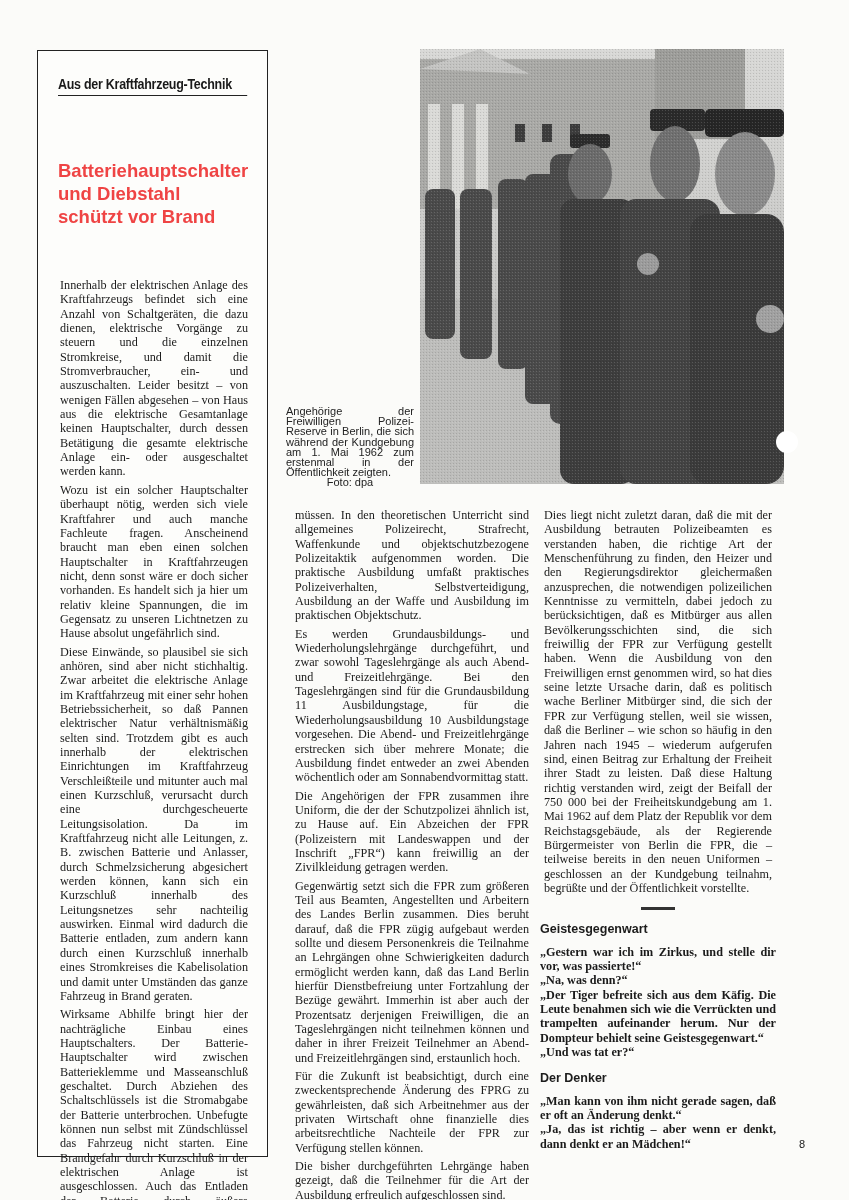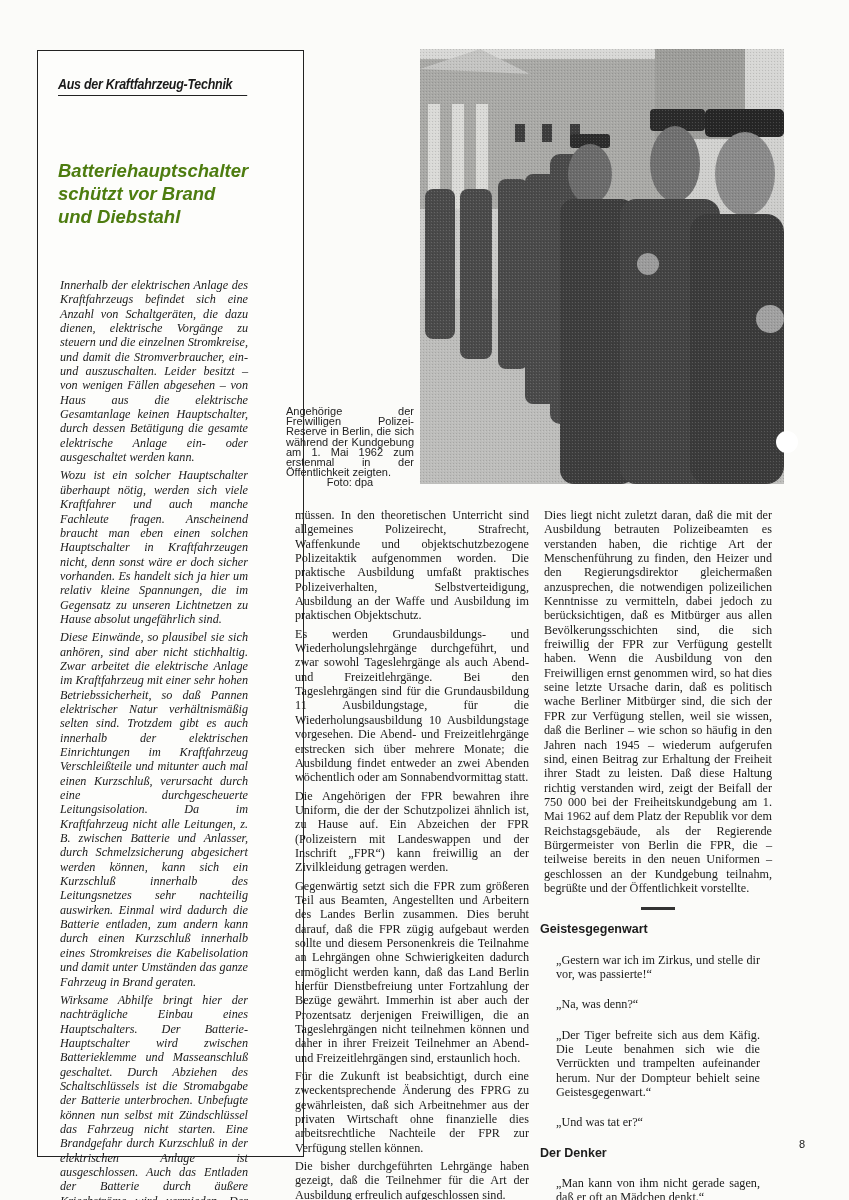--- a/index.html
+++ b/index.html
@@ -2,34 +2,34 @@
 <html><head>
 <meta charset="utf-8">
 <style>
   html, body { margin: 0; padding: 0; }
   body {
     width: 849px; height: 1200px; position: relative; overflow: hidden;
     background: #fbfbf9; color: #1a1a1a;
     font-family: "Liberation Serif", "DejaVu Serif", serif;
   }
   .sidebar-box {
-    position: absolute; left: 37px; top: 50px; width: 267px; height: 1107px;
-    border: 1.5px solid #222; box-sizing: border-box; background: #fdfdfb; font-style: italic;
+    position: absolute; left: 37px; top: 50px; width: 231px; height: 1107px;
+    border: 1.5px solid #222; box-sizing: border-box; background: #fdfdfb;
   }
   .rubric {
     position: absolute; left: 20px; top: 25px; width: 190px;
     font-family: "Liberation Sans", "DejaVu Sans", sans-serif;
     font-weight: bold; font-size: 14.5px; letter-spacing: -0.3px;
     transform: scaleX(0.86); transform-origin: left top; white-space: nowrap;
     padding-bottom: 3px; border-bottom: 1.5px solid #222; width: 220px;
   }
   .headline {
     position: absolute; left: 20px; top: 108px; width: 210px;
     font-family: "Liberation Sans", "DejaVu Sans", sans-serif;
-    font-weight: bold; font-size: 18.5px; line-height: 23px; color: #4d7c0f;
+    font-weight: bold; font-size: 18.5px; line-height: 23px; color: #ef4444;
   }
   .col-text {
     font-size: 12.2px; line-height: 14.35px; text-align: justify; hyphens: manual;
   }
   .col-text p { margin: 4px; }
   .sidebar-text { position: absolute; left: 18px; top: 223px; width: 196px; }
   .photo {
     position: absolute; left: 420px; top: 49px; width: 364px; height: 435px;
     overflow: hidden; background: #8a8a8a;
   }
@@ -41,37 +41,37 @@
   .caption .credit { text-align: center; }
   .mid-col { position: absolute; left: 291px; top: 504px; width: 242px; }
   .right-col { position: absolute; left: 540px; top: 504px; width: 236px; }
   .separator {
     width: 34px; height: 3px; background: #333; margin: 12px auto 11px auto;
   }
   .short-head {
     font-family: "Liberation Sans", "DejaVu Sans", sans-serif;
     font-weight: bold; font-size: 12.5px; margin: 12px 0 8px 0; color: #1c1c1c;
   }
-  .joke p { margin: 16px; }
+  .joke p { margin: 0; font-weight: bold; }
   .joke { margin-bottom: 11px; }
   .page-number {
     position: absolute; left: 799px; top: 1138px;
     font-family: "Liberation Sans", "DejaVu Sans", sans-serif; font-size: 11px;
   }
   .scan-dot { position:absolute; width:22px; height:22px; border-radius:50%; background:#fff; }
 </style>
 </head>
 <body>
 
 <div class="sidebar-box">
   <div class="rubric">Aus der Kraftfahrzeug-Technik</div>
   <div class="headline">
     <div>Batteriehauptschalter</div>
+    <div>und Diebstahl</div>
     <div>schützt vor Brand</div>
-    <div>und Diebstahl</div>
   </div>
   <div class="sidebar-text col-text">
     <p>Innerhalb der elektrischen Anlage des Kraftfahrzeugs befindet sich eine Anzahl von Schaltgeräten, die dazu dienen, elektrische Vorgänge zu steuern und die einzelnen Stromkreise, und damit die Stromverbraucher, ein- und auszuschalten. Leider besitzt – von wenigen Fällen abgesehen – von Haus aus die elektrische Gesamtanlage keinen Hauptschalter, durch dessen Betätigung die gesamte elektrische Anlage ein- oder ausgeschaltet werden kann.</p>
     <p>Wozu ist ein solcher Hauptschalter überhaupt nötig, werden sich viele Kraftfahrer und auch manche Fachleute fragen. Anscheinend braucht man eben einen solchen Hauptschalter in Kraftfahrzeugen nicht, denn sonst wäre er doch sicher vorhanden. Es handelt sich ja hier um relativ kleine Spannungen, die im Gegensatz zu unseren Lichtnetzen zu Hause absolut ungefährlich sind.</p>
     <p>Diese Einwände, so plausibel sie sich anhören, sind aber nicht stichhaltig. Zwar arbeitet die elektrische Anlage im Kraftfahrzeug mit einer sehr hohen Betriebssicherheit, so daß Pannen elektrischer Natur verhältnismäßig selten sind. Trotzdem gibt es auch innerhalb der elektrischen Einrichtungen im Kraftfahrzeug Verschleißteile und mitunter auch mal einen Kurzschluß, verursacht durch eine durchgescheuerte Leitungsisolation. Da im Kraftfahrzeug nicht alle Leitungen, z. B. zwischen Batterie und Anlasser, durch Schmelzsicherung abgesichert werden können, kann sich ein Kurzschluß innerhalb des Leitungsnetzes sehr nachteilig auswirken. Einmal wird dadurch die Batterie entladen, zum andern kann durch einen Kurzschluß innerhalb eines Stromkreises die Kabelisolation und damit unter Umständen das ganze Fahrzeug in Brand geraten.</p>
     <p>Wirksame Abhilfe bringt hier der nachträgliche Einbau eines Hauptschalters. Der Batterie-Hauptschalter wird zwischen Batterieklemme und Masseanschluß geschaltet. Durch Abziehen des Schaltschlüssels ist die Stromabgabe der Batterie unterbrochen. Unbefugte können nun selbst mit Zündschlüssel das Fahrzeug nicht starten. Eine Brandgefahr durch Kurzschluß in der elektrischen Anlage ist ausgeschlossen. Auch das Entladen der Batterie durch äußere Kriechströme wird vermieden. Der Aufwand für den nachträglichen Einbau ist gering.</p>
 
   </div>
 </div>
 
@@ -139,37 +139,38 @@
 <div class="scan-dot" style="left:776px; top:431px;"></div>
 
 <div class="caption">
   <div>Angehörige der Freiwilligen Polizei-Reserve in Berlin, die sich während der Kundgebung am 1. Mai 1962 zum erstenmal in der Öffentlichkeit zeigten.</div>
   <div class="credit">Foto: dpa</div>
 </div>
 
 <div class="mid-col col-text">
   <p>müssen. In den theoretischen Unterricht sind allgemeines Polizeirecht, Strafrecht, Waffenkunde und objektschutzbezogene Polizeitaktik aufgenommen worden. Die praktische Ausbildung umfaßt praktisches Polizeiverhalten, Selbstverteidigung, Ausbildung an der Waffe und Ausbildung im praktischen Objektschutz.</p>
   <p>Es werden Grundausbildungs- und Wiederholungslehrgänge durchgeführt, und zwar sowohl Tageslehrgänge als auch Abend- und Freizeitlehrgänge. Bei den Tageslehrgängen sind für die Grundausbildung 11 Ausbildungstage, für die Wiederholungsausbildung 10 Ausbildungstage vorgesehen. Die Abend- und Freizeitlehrgänge erstrecken sich über mehrere Monate; die Ausbildung findet entweder an zwei Abenden wöchentlich oder am Sonnabendvormittag statt.</p>
-  <p>Die Angehörigen der FPR bewahren ihre Uniform, die der der Schutzpolizei ähnlich ist, zu Hause auf. Ein Abzeichen der FPR (Polizeistern mit Landeswappen und der Inschrift „FPR“) kann freiwillig an der Zivilkleidung getragen werden.</p>
+  <p>Die Angehörigen der FPR zusammen ihre Uniform, die der der Schutzpolizei ähnlich ist, zu Hause auf. Ein Abzeichen der FPR (Polizeistern mit Landeswappen und der Inschrift „FPR“) kann freiwillig an der Zivilkleidung getragen werden.</p>
   <p>Gegenwärtig setzt sich die FPR zum größeren Teil aus Beamten, Angestellten und Arbeitern des Landes Berlin zusammen. Dies beruht darauf, daß die FPR zügig aufgebaut werden sollte und diesem Personenkreis die Teilnahme an Lehrgängen ohne Schwierigkeiten dadurch ermöglicht werden kann, daß das Land Berlin hierfür Dienstbefreiung unter Fortzahlung der Bezüge gewährt. Immerhin ist aber auch der Prozentsatz derjenigen Freiwilligen, die an Tageslehrgängen nicht teilnehmen können und daher in ihrer Freizeit Teilnehmer an Abend- und Freizeitlehrgängen sind, erstaunlich hoch.</p>
   <p>Für die Zukunft ist beabsichtigt, durch eine zweckentsprechende Änderung des FPRG zu gewährleisten, daß sich Arbeitnehmer aus der privaten Wirtschaft ohne finanzielle dies arbeitsrechtliche Nachteile der FPR zur Verfügung stellen können.</p>
   <p>Die bisher durchgeführten Lehrgänge haben gezeigt, daß die Teilnehmer für die Art der Ausbildung erfreulich aufgeschlossen sind.</p>
 </div>
 
 <div class="right-col col-text">
   <p>Dies liegt nicht zuletzt daran, daß die mit der Ausbildung betrauten Polizeibeamten es verstanden haben, die richtige Art der Menschenführung zu finden, den Heizer und den Regierungsdirektor gleichermaßen anzusprechen, die notwendigen polizeilichen Kenntnisse zu vermitteln, dabei jedoch zu berücksichtigen, daß es Mitbürger aus allen Bevölkerungsschichten sind, die sich freiwillig der FPR zur Verfügung gestellt haben. Wenn die Ausbildung von den Freiwilligen ernst genommen wird, so hat dies seine letzte Ursache darin, daß es politisch wache Berliner Mitbürger sind, die sich der FPR zur Verfügung stellen, weil sie wissen, daß die Berliner – wie schon so häufig in den Jahren nach 1945 – wiederum aufgerufen sind, einen Beitrag zur Erhaltung der Freiheit ihrer Stadt zu leisten. Daß diese Haltung richtig verstanden wird, zeigt der Beifall der 750 000 bei der Freiheitskundgebung am 1. Mai 1962 auf dem Platz der Republik vor dem Reichstagsgebäude, als der Regierende Bürgermeister von Berlin die FPR, die – teilweise bereits in den neuen Uniformen – geschlossen an der Kundgebung teilnahm, begrüßte und der Öffentlichkeit vorstellte.</p>
   <div class="separator"></div>
 
   <div class="joke">
     <div class="short-head">Geistesgegenwart</div>
     <p>„Gestern war ich im Zirkus, und stelle dir vor, was passierte!“</p>
     <p>„Na, was denn?“</p>
     <p>„Der Tiger befreite sich aus dem Käfig. Die Leute benahmen sich wie die Verrückten und trampelten aufeinander herum. Nur der Dompteur behielt seine Geistesgegenwart.“</p>
     <p>„Und was tat er?“</p>
   </div>
 
   <div class="joke">
     <div class="short-head">Der Denker</div>
-    <p>„Man kann von ihm nicht gerade sagen, daß er oft an Mädchen denkt.“</p>
+    <p>„Man kann von ihm nicht gerade sagen, daß er oft an Änderung denkt.“</p>
+    <p>„Ja, das ist richtig – aber wenn er denkt, dann denkt er an Mädchen!“</p>
   </div>
 </div>
 
 <div class="page-number">8</div>
 
 </body></html>

